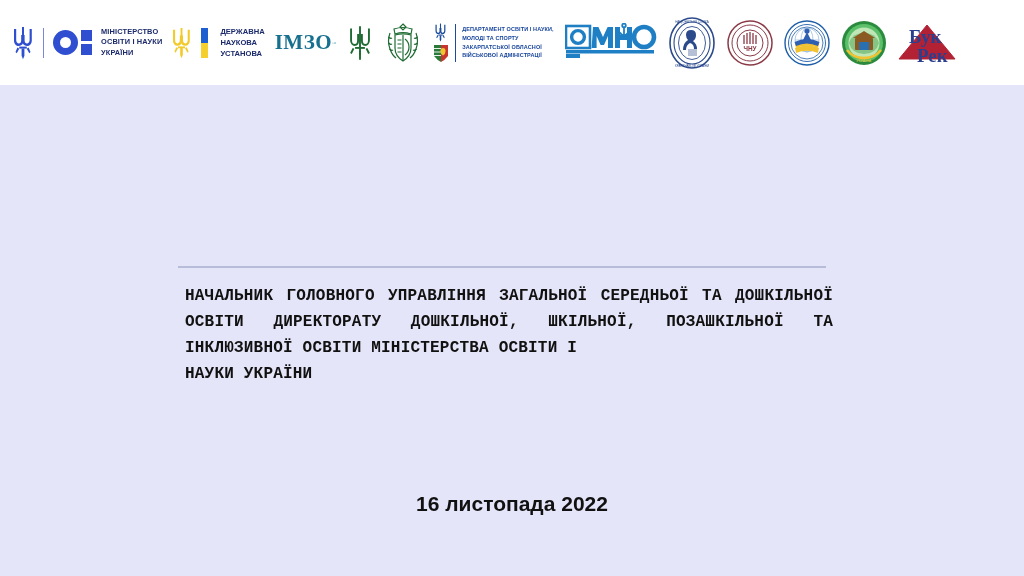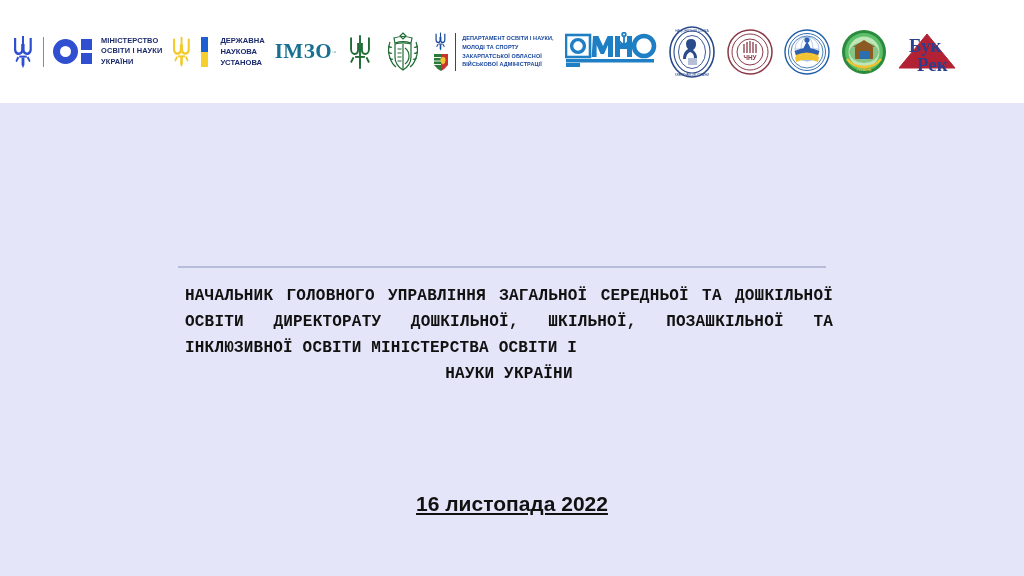--- a/index.html
+++ b/index.html
@@ -22,21 +22,21 @@
     background: #e4e5f8;
     box-sizing: border-box;
   }
 
   
   .logo-bar {
     position: absolute;
     left: 0;
     top: 0;
     width: 1024px;
-    height: 103px;
+    height: 85px;
     background: #ffffff;
     display: flex;
     align-items: center;
     justify-content: flex-start;
     padding: 0 6px;
     box-sizing: border-box;
     gap: 0px;
   }
   .logo {
     display: flex;
@@ -149,32 +149,32 @@
     top: 284px;
     width: 648px;
     font-size: 16px;
     font-weight: bold;
     color: #111111;
     line-height: 1.62;
     text-align: justify;
     letter-spacing: 0.2px;
     font-family: Liberation Mono, monospace;
   }
-  .subtitle .last { text-align: center; }
+  .subtitle .last { text-align: left; }
 
   .footer {
     position: absolute;
     left: 0; right: 0; top: 490px;
     text-align: center;
     font-size: 21px;
     font-weight: bold;
     color: #111111;
     line-height: 1.35;
   }
-  .footer div { display: block; text-decoration: underline; }
+  .footer div { display: block; }
 </style>
 </head>
 <body>
 
 <div class="slide">
 
   <div class="logo-bar">
 
     <div class="logo logo-mon">
       <svg class="mon-trident" viewBox="0 0 22 34">

